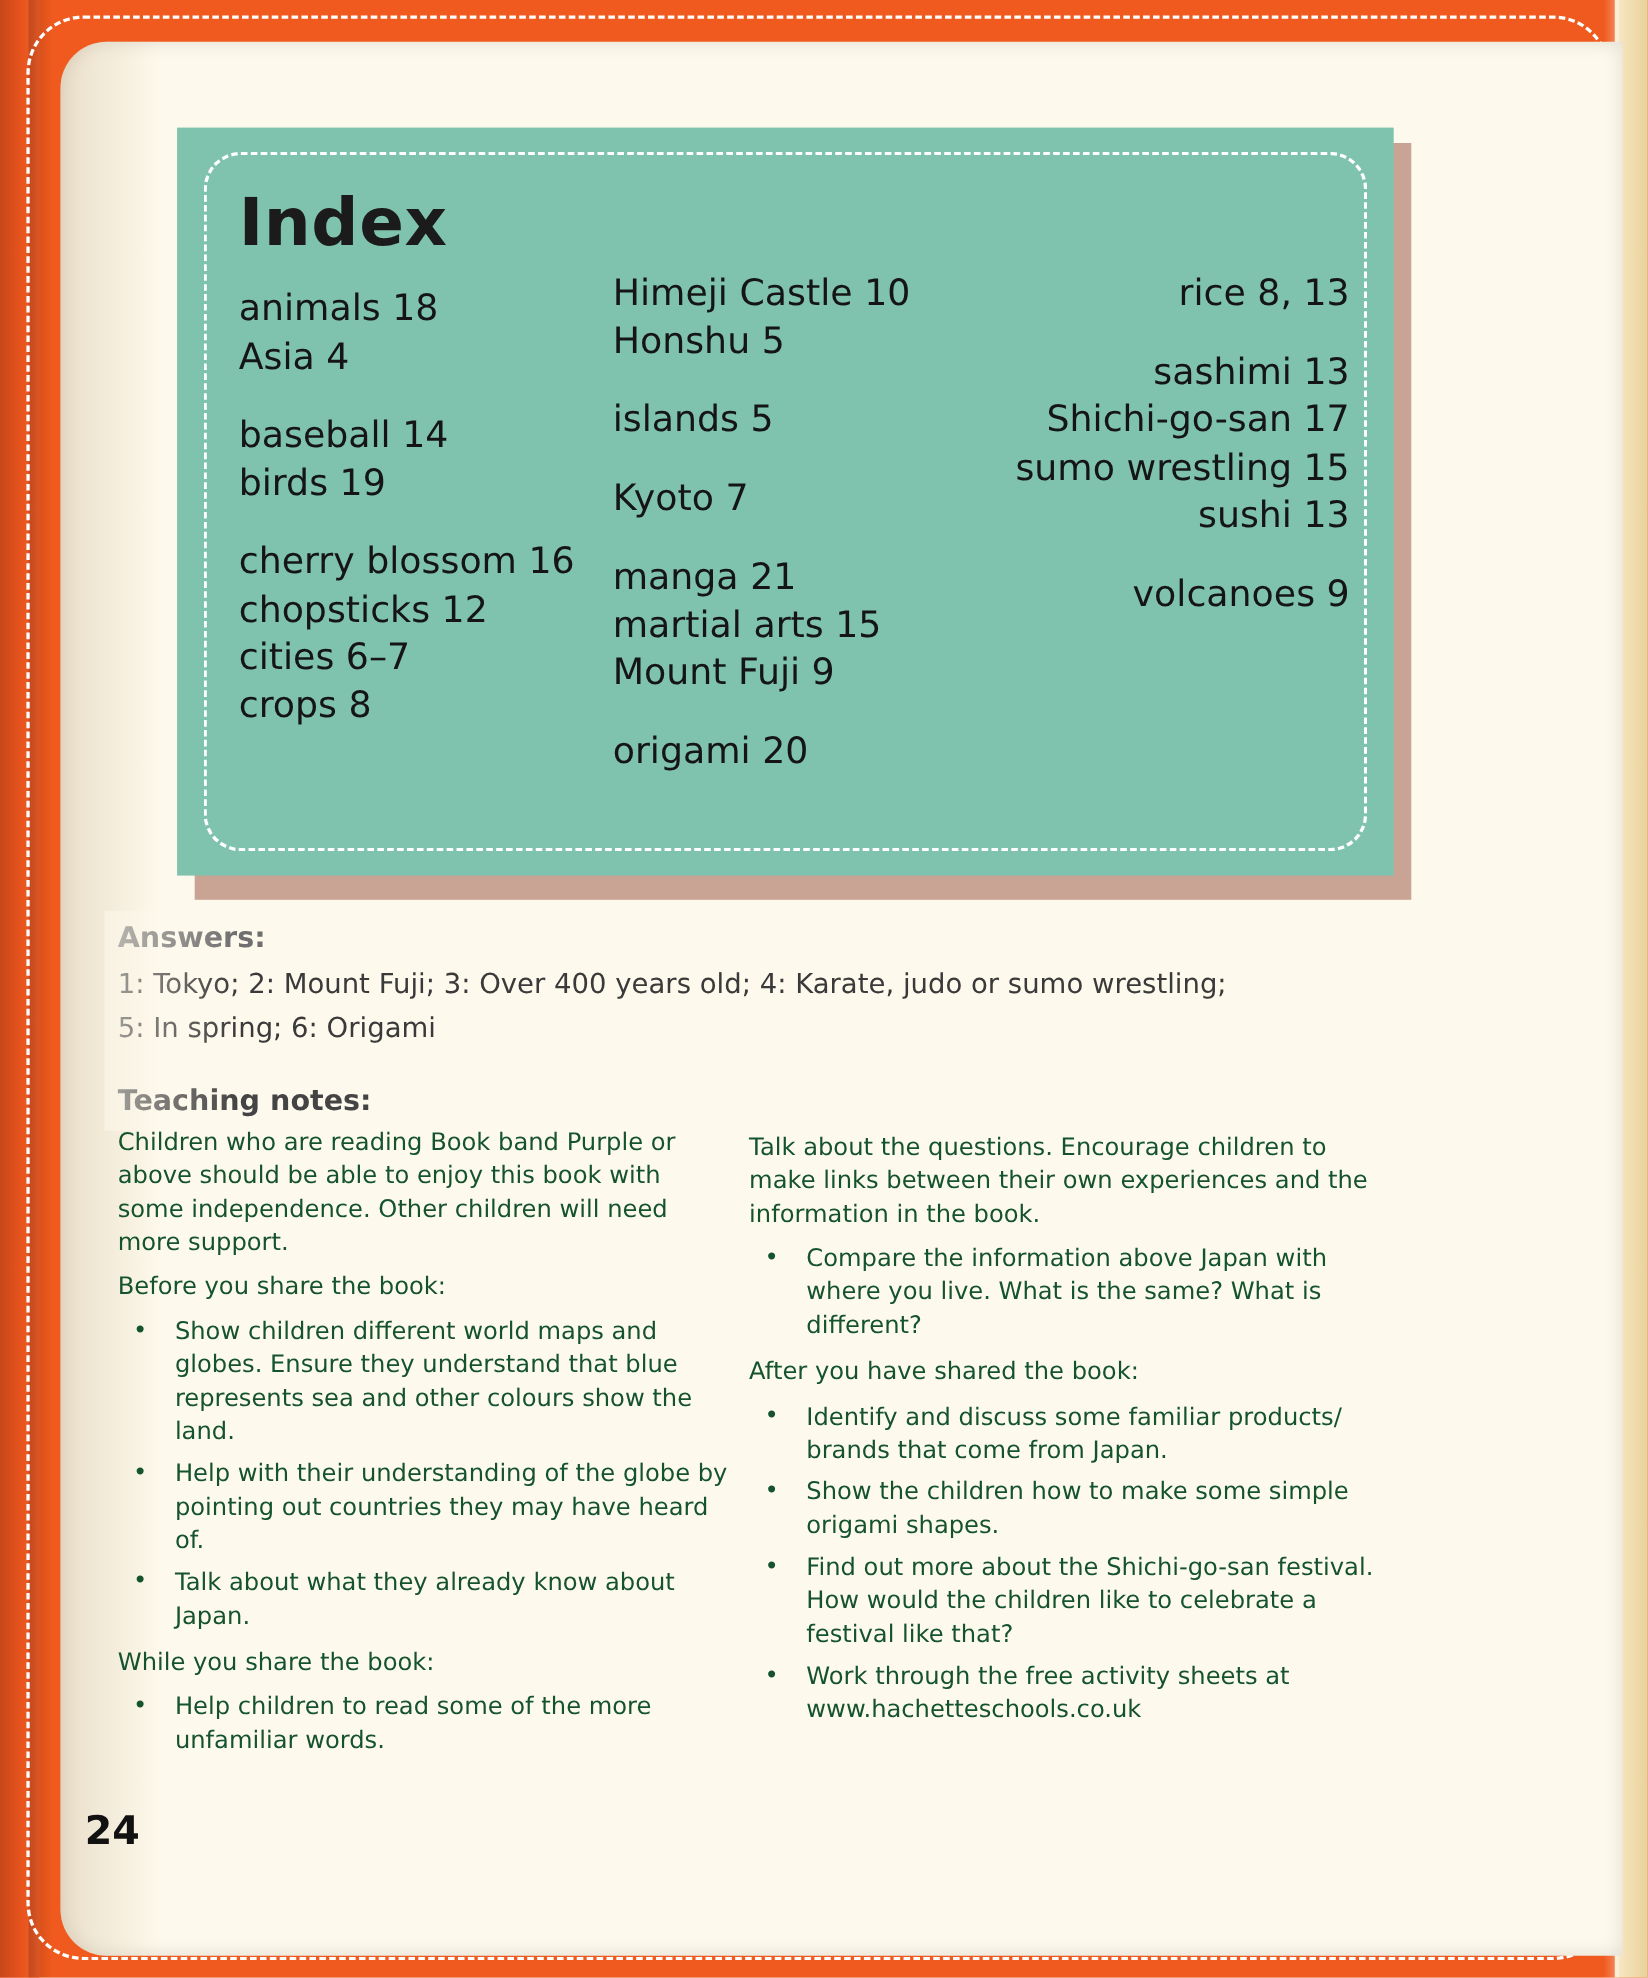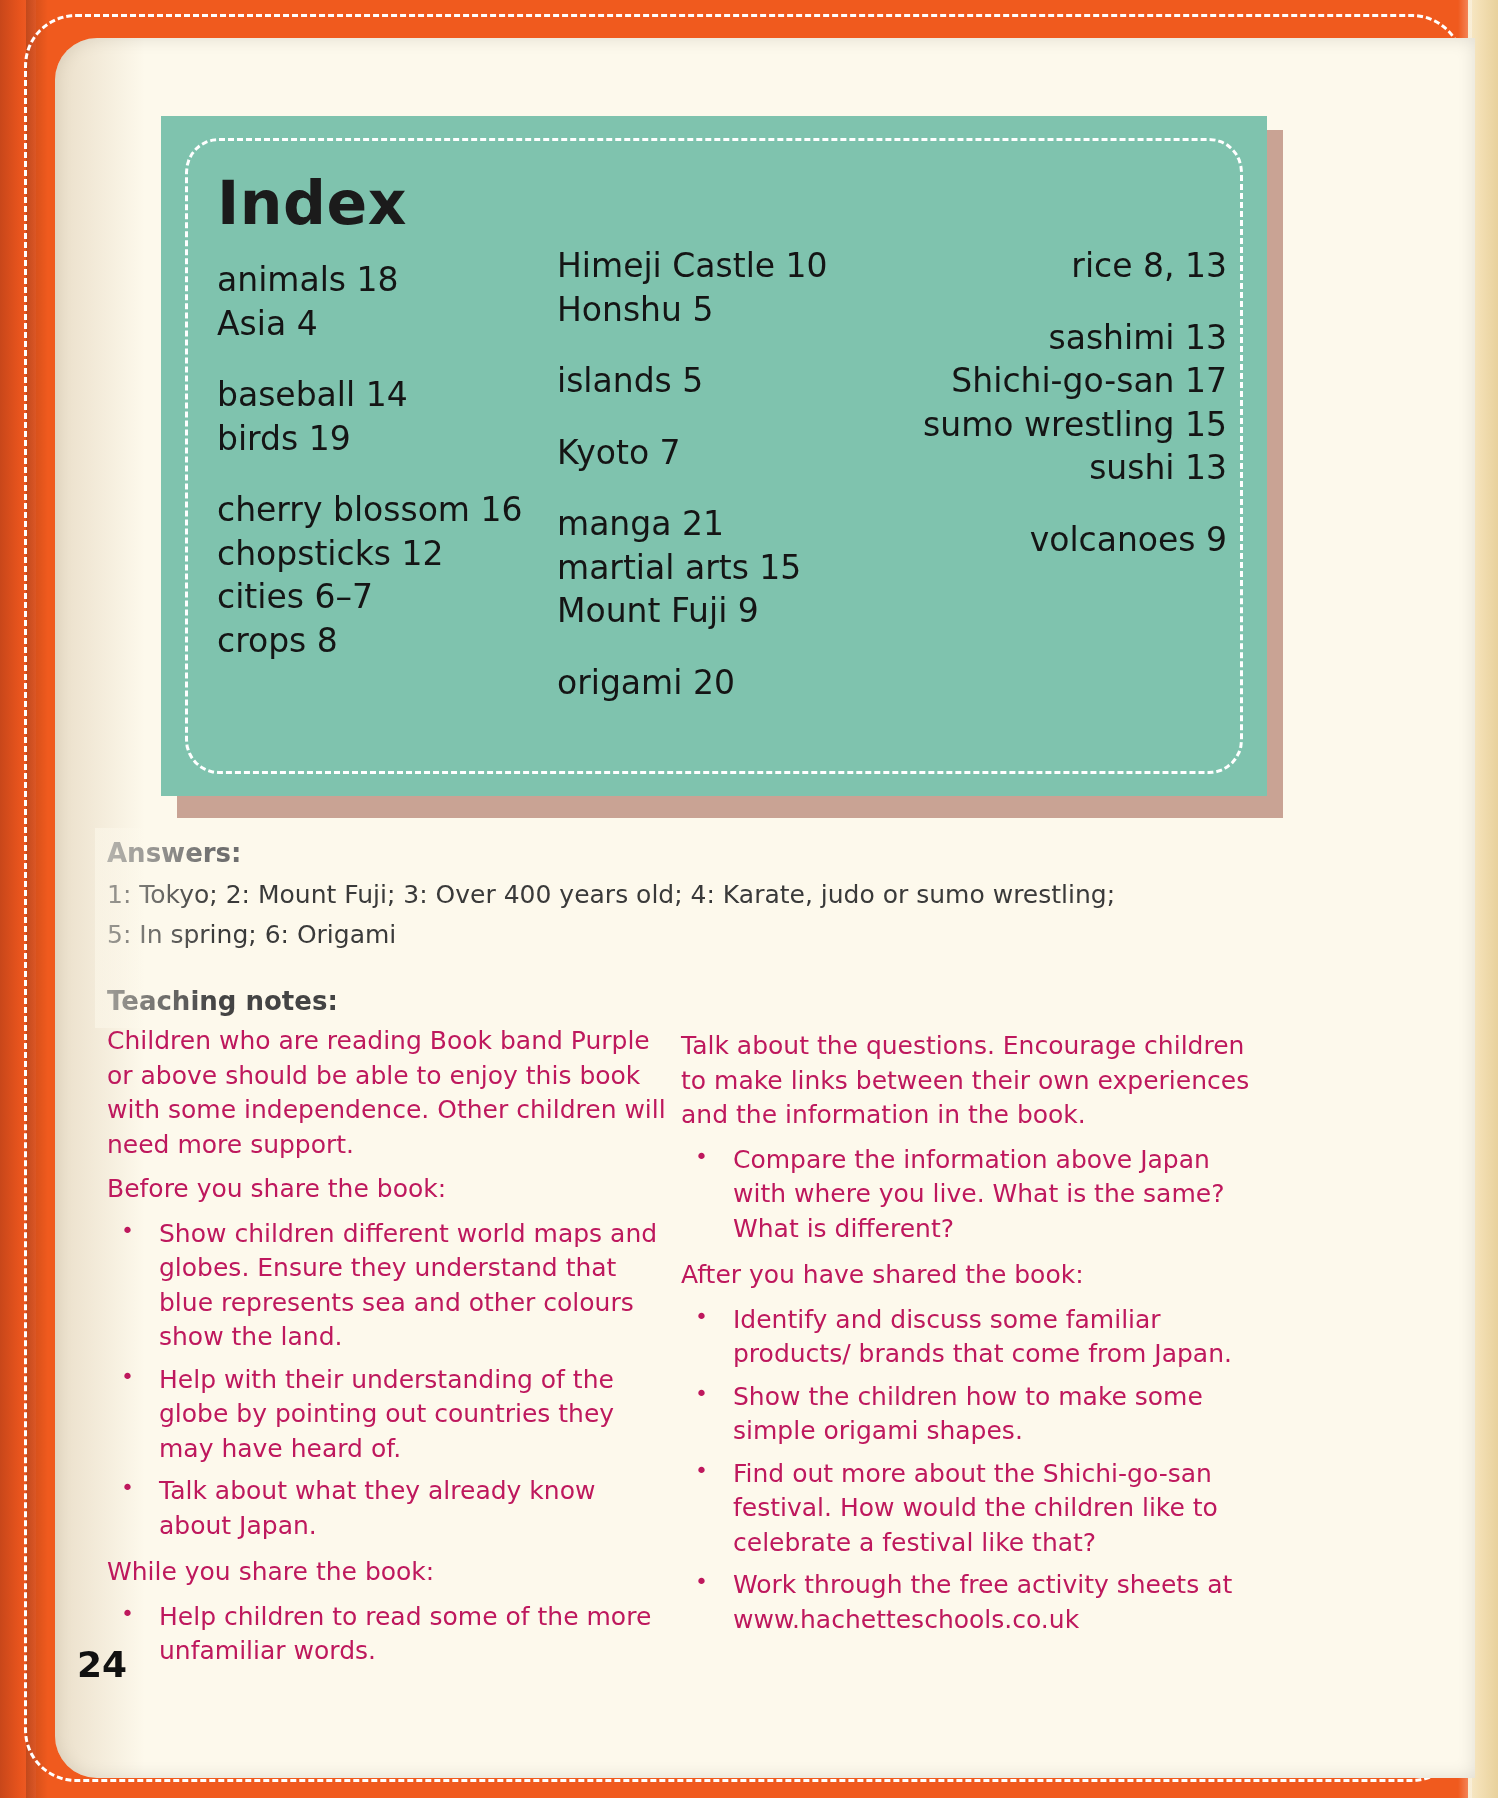--- a/index.html
+++ b/index.html
@@ -146,22 +146,22 @@
     position: absolute;
     left: 52px; top: 948px;
     font-size: 26px;
     font-weight: bold;
     color: #444;
     font-family: "DejaVu Sans", sans-serif;
   }
   .tn-col {
     position: absolute;
     font-family: "DejaVu Sans", sans-serif;
-    font-size: 25px;
-    color: #be185d;
+    font-size: 22px;
+    color: #14532d;
     line-height: 1.38;
   }
   .tn-left { left: 52px; top: 986px; width: 560px; }
   .tn-right { left: 626px; top: 991px; width: 580px; }
   .tn-col p { margin: 0 0 10px 0; }
   .tn-col ul {
     list-style: none;
     margin: 0 0 12px 0;
     padding: 0;
   }

